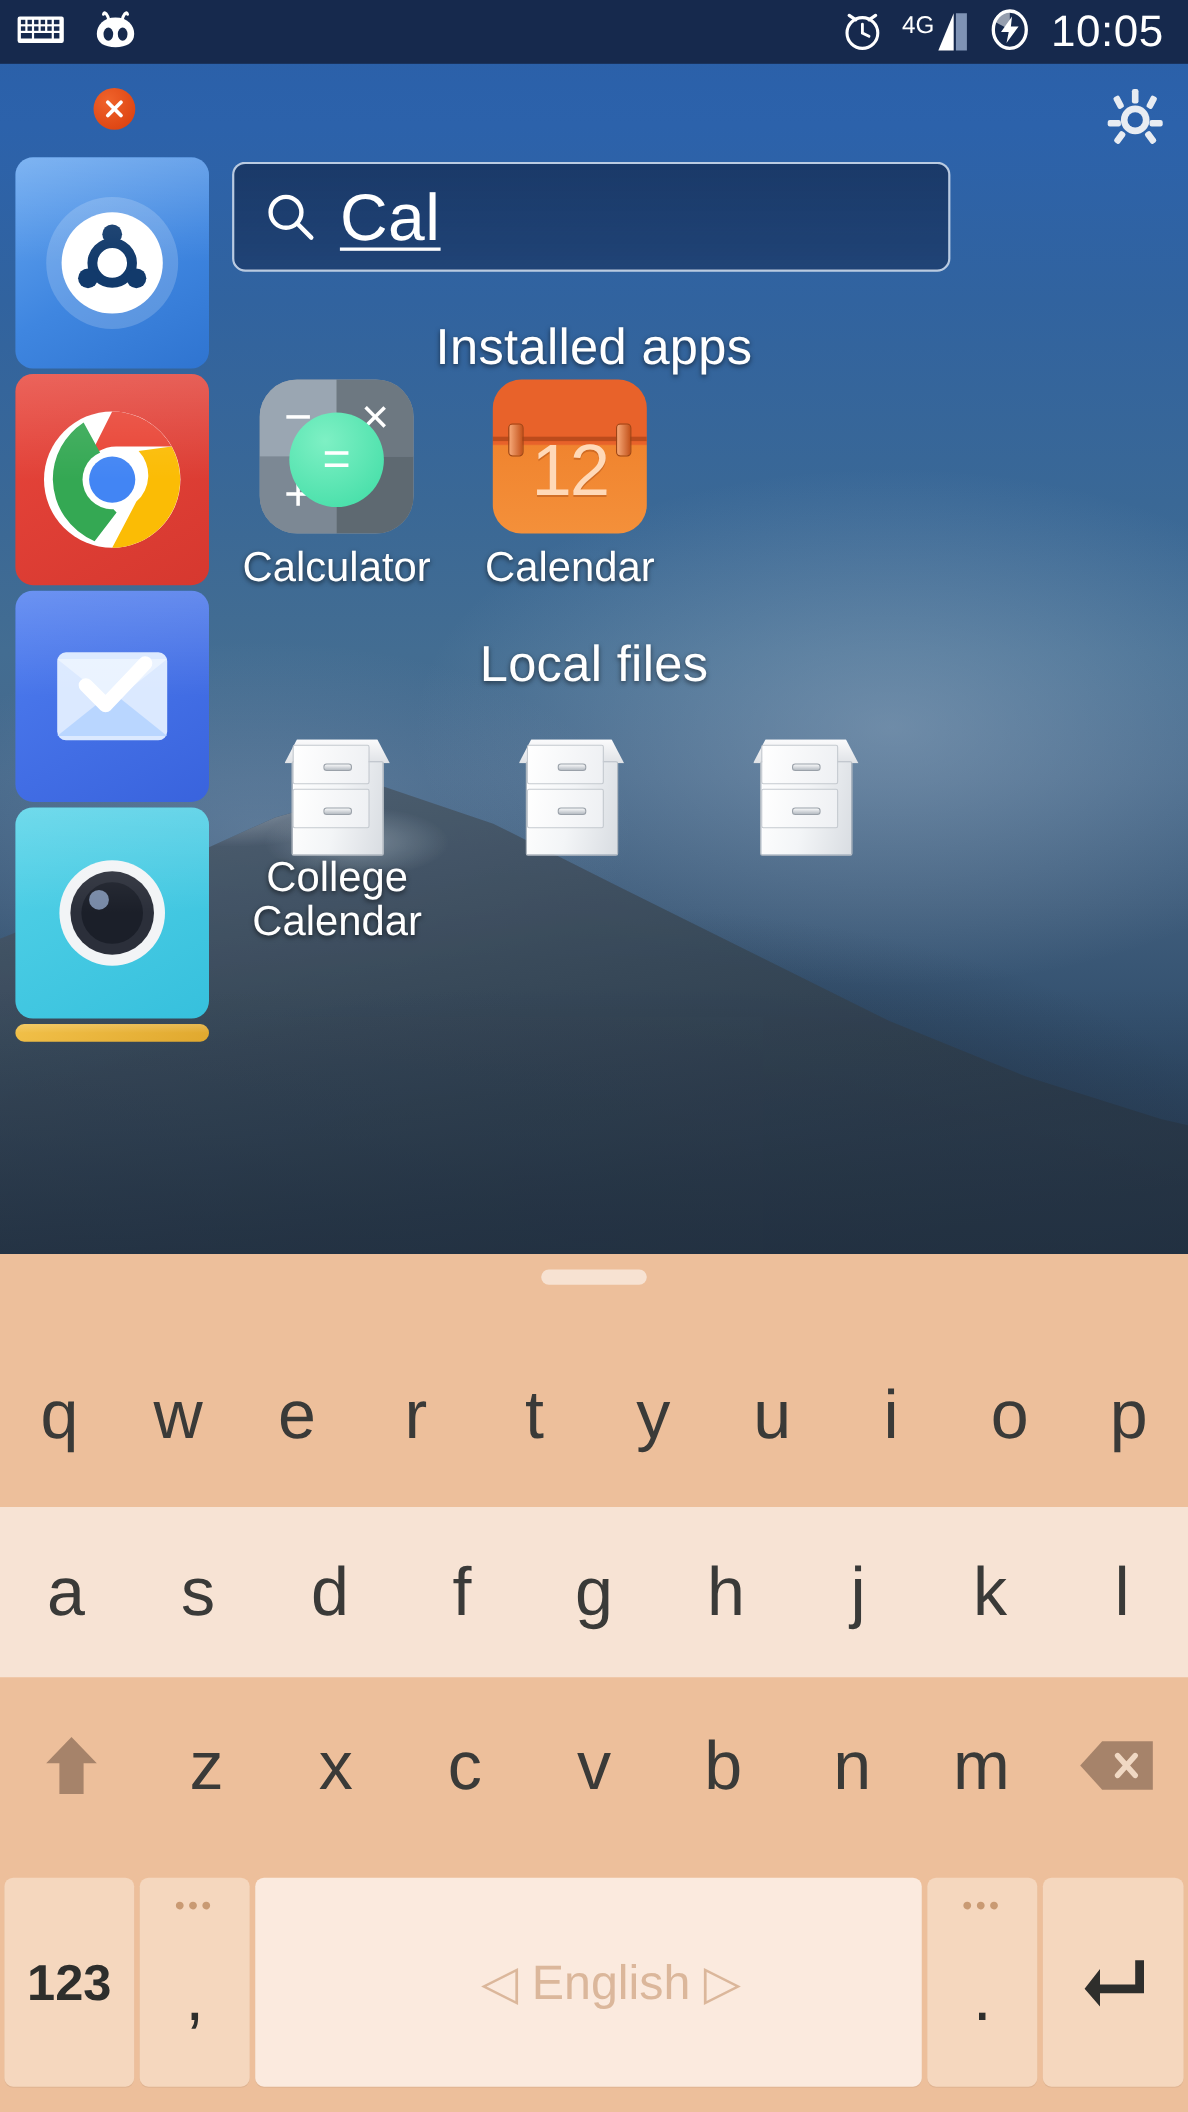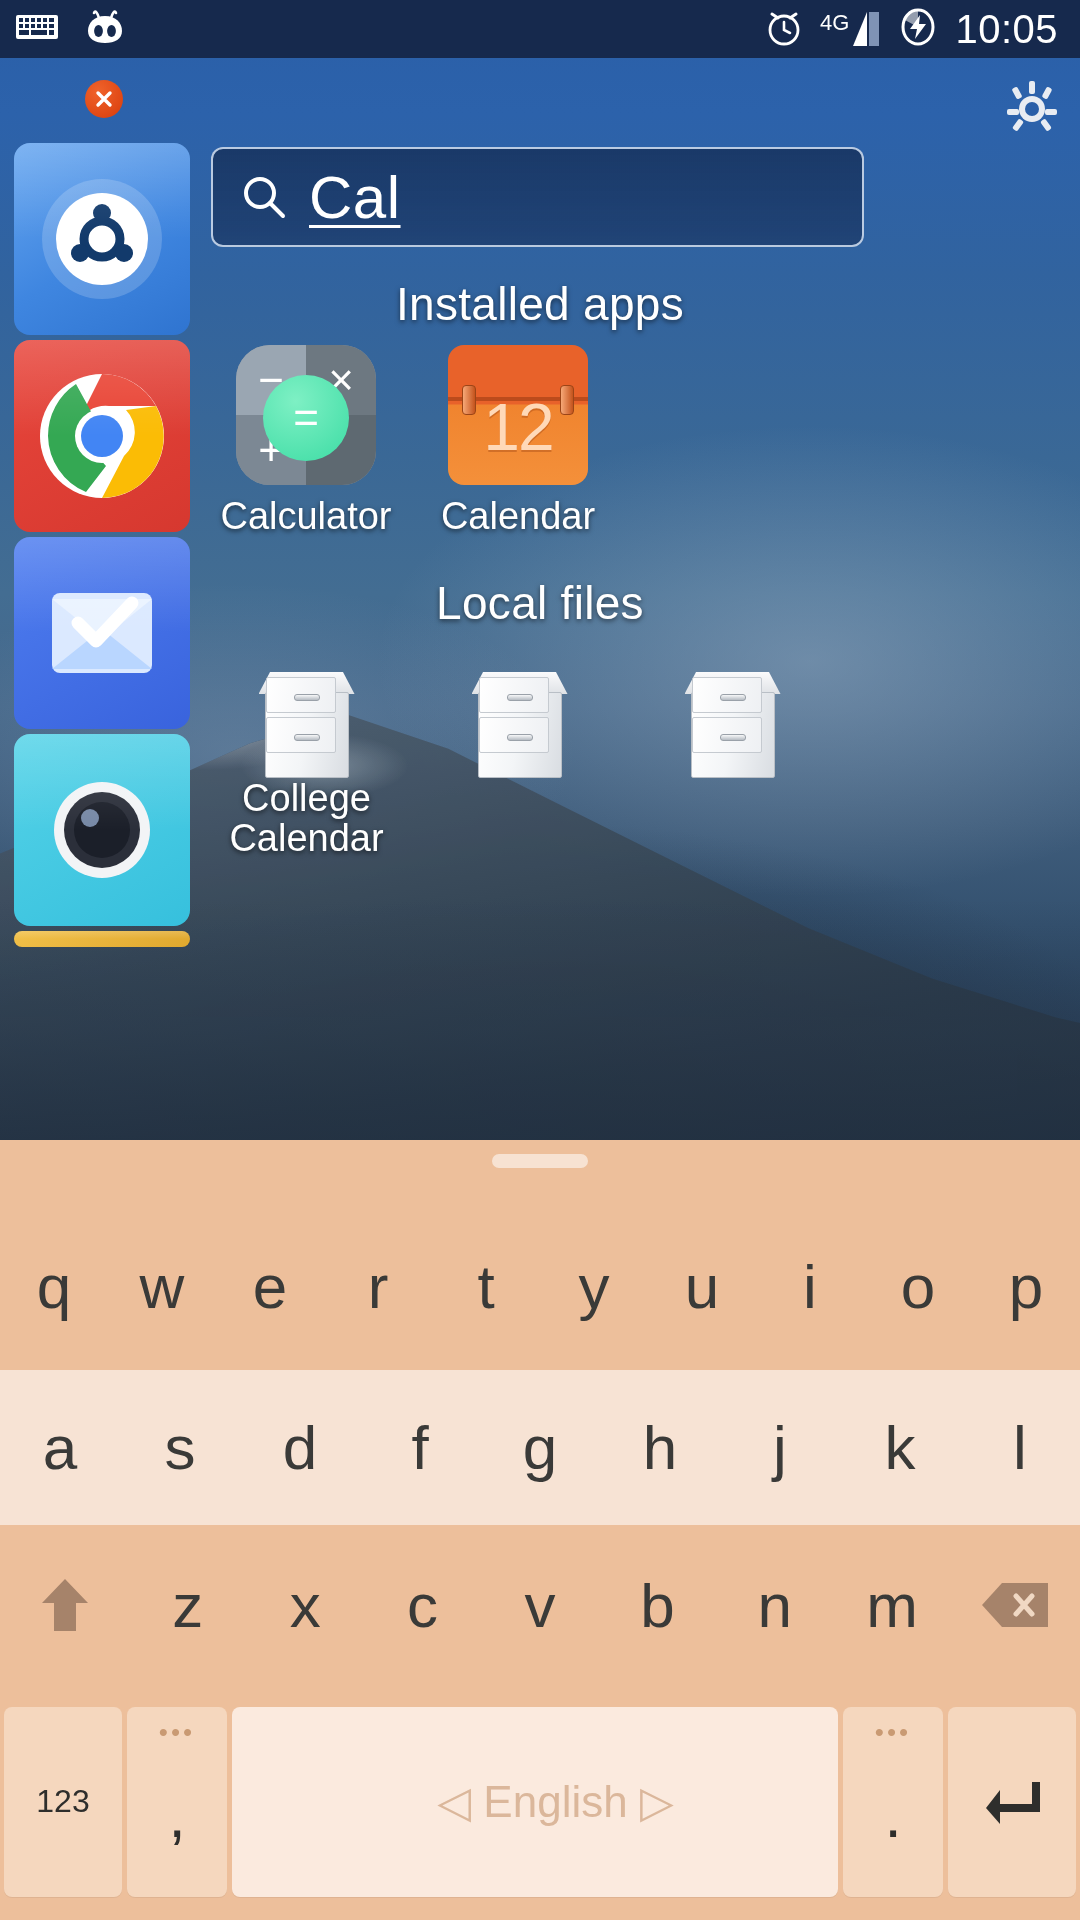--- a/index.html
+++ b/index.html
@@ -95,21 +95,21 @@
     text-decoration-thickness:3px;
     white-space:nowrap;
   }
 
   
   .section-head{
     position:absolute; width:100%; text-align:center;
     color:#ffffff; font-size:46px; letter-spacing:.3px;
     text-shadow:0 2px 5px rgba(0,0,0,.55);
   }
-  #apps-head{ top:277px; left:111px; width:858px; }
+  #apps-head{ top:288px; left:111px; width:858px; }
   #files-head{ top:576px; left:111px; width:858px; }
 
   #apps-row{
     position:absolute; left:200px; top:345px; width:760px;
     display:flex; gap:0;
   }
   .app-cell{ width:212px; display:flex;flex-direction:column;align-items:center; }
   .app-label{
     margin-top:12px; font-size:38px;color:#fff;
     text-shadow:0 2px 5px rgba(0,0,0,.6); text-align:center; line-height:1.04;
@@ -128,21 +128,21 @@
   .ic-calc .q4{right:0;bottom:0;background:#5e6971;}
   .ic-calc .eqcircle{
     position:absolute;left:50%;top:52%;transform:translate(-50%,-50%);
     width:86px;height:86px;border-radius:50%;
     background:radial-gradient(circle at 38% 30%,#7ef0c4,#3ddca4);
     display:flex;align-items:center;justify-content:center;
     color:#fff;font-size:44px;font-weight:300;
   }
   
   .ic-cal{
-    width:140px;height:140px;border-radius:16px;position:relative;overflow:hidden;
+    width:140px;height:140px;border-radius:26px;position:relative;overflow:hidden;
     background:linear-gradient(180deg,#e8622a 0%,#e8622a 42%,#f0842f 43%,#f4903a 100%);
   }
   .ic-cal .barline{ position:absolute;left:0;top:52px;width:100%;height:4px;background:#a53f15;opacity:.65;}
   .ic-cal .ring{ position:absolute;top:40px;width:14px;height:30px;border-radius:4px;
     background:linear-gradient(90deg,#f6a877,#c4531c); border:1px solid #9c4517;}
   .ic-cal .r1{left:14px;} .ic-cal .r2{right:14px;}
   .ic-cal .num{
     position:absolute;left:0;top:44px;width:100%;text-align:center;
     font-size:66px;color:#ffd9b8;font-weight:400;letter-spacing:-2px;
     text-shadow:0 2px 0 rgba(150,60,15,.35);
@@ -206,21 +206,21 @@
   #row2 .key{ height:155px; }
   #row3 .key{ height:160px; }
 
   .key-shift,.key-back{ flex:1.1; }
 
   #row4{ display:flex; align-items:center; padding:8px 4px 10px 4px; gap:5px; }
   .bkey{
     height:190px;border-radius:8px;
     background:#f5d7be; position:relative;
     display:flex;align-items:center;justify-content:center;
-    color:#2e2e2c; font-size:32px; font-weight:400;
+    color:#2e2e2c; font-size:46px; font-weight:700;
     box-shadow:0 1px 0 rgba(0,0,0,.06);
   }
   .bkey .dots{
     position:absolute;top:10px;left:50%;transform:translateX(-50%);
     font-size:26px;color:#c99a73;letter-spacing:3px;
   }
   #k-123{ flex:0 0 118px; }
   #k-comma{ flex:0 0 100px; font-size:62px;font-weight:400;}
   #k-space{ flex:1 1 auto; background:#fbeade; color:#dbb79b; font-size:44px; font-weight:400;padding-left:41px;}
   #k-period{ flex:0 0 100px; font-size:62px;font-weight:400;}

